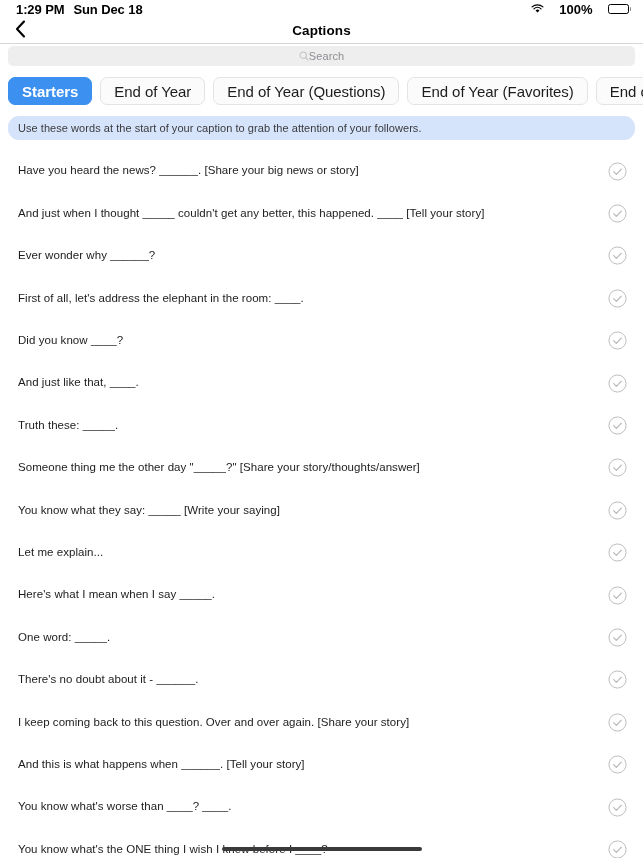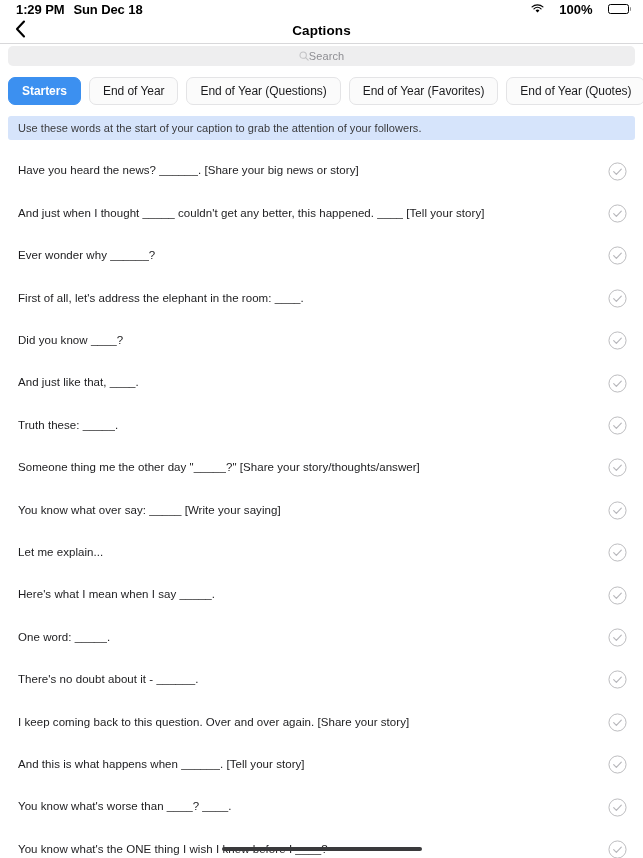--- a/index.html
+++ b/index.html
@@ -133,40 +133,40 @@
     white-space: nowrap;
   }
   .tab {
     flex: 0 0 auto;
     height: 28px;
     padding: 0 13px;
     border-radius: 7px;
     display: flex;
     align-items: center;
     justify-content: center;
-    font-size: 12px;
+    font-size: 15px;
     color: #1c1c1e;
     background: #fbfbfb;
     border: 0.8px solid #e4e4e6;
     cursor: pointer;
     letter-spacing: -0.05px;
   }
   .tab.selected {
     background: #3c90f0;
     border-color: #3c90f0;
     color: #ffffff;
     font-weight: 700;
   }
 
   
   .banner {
     flex: 0 0 auto;
     margin: 4px 8px 0 8px;
     background: #d6e4fb;
-    border-radius: 3px;
+    border-radius: 11px;
     padding: 6px 10px;
     font-size: 11px;
     color: #3a3a3c;
     letter-spacing: 0.05px;
   }
 
   
   .list {
     flex: 1 1 auto;
     overflow: hidden;
@@ -350,21 +350,21 @@
       <div class="row-text">Someone thing me the other day "_____?" [Share your story/thoughts/answer]</div>
       <div class="row-check">
         <svg width="19" height="19" viewBox="0 0 20 20">
             <circle cx="10" cy="10" r="9" stroke="#b8b8bc" stroke-width="1" fill="none"></circle>
             <path d="M6 10.2 L8.8 13 L14 7.5" stroke="#b8b8bc" stroke-width="1.25" fill="none" stroke-linecap="round" stroke-linejoin="round"></path>
           </svg>
       </div>
     </div>
 
     <div class="row">
-      <div class="row-text">You know what over say: _____ [Write your saying]</div>
+      <div class="row-text">You know what they say: _____ [Write your saying]</div>
       <div class="row-check">
         <svg width="19" height="19" viewBox="0 0 20 20">
             <circle cx="10" cy="10" r="9" stroke="#b8b8bc" stroke-width="1" fill="none"></circle>
             <path d="M6 10.2 L8.8 13 L14 7.5" stroke="#b8b8bc" stroke-width="1.25" fill="none" stroke-linecap="round" stroke-linejoin="round"></path>
           </svg>
       </div>
     </div>
 
     <div class="row">
       <div class="row-text">Let me explain...</div>

